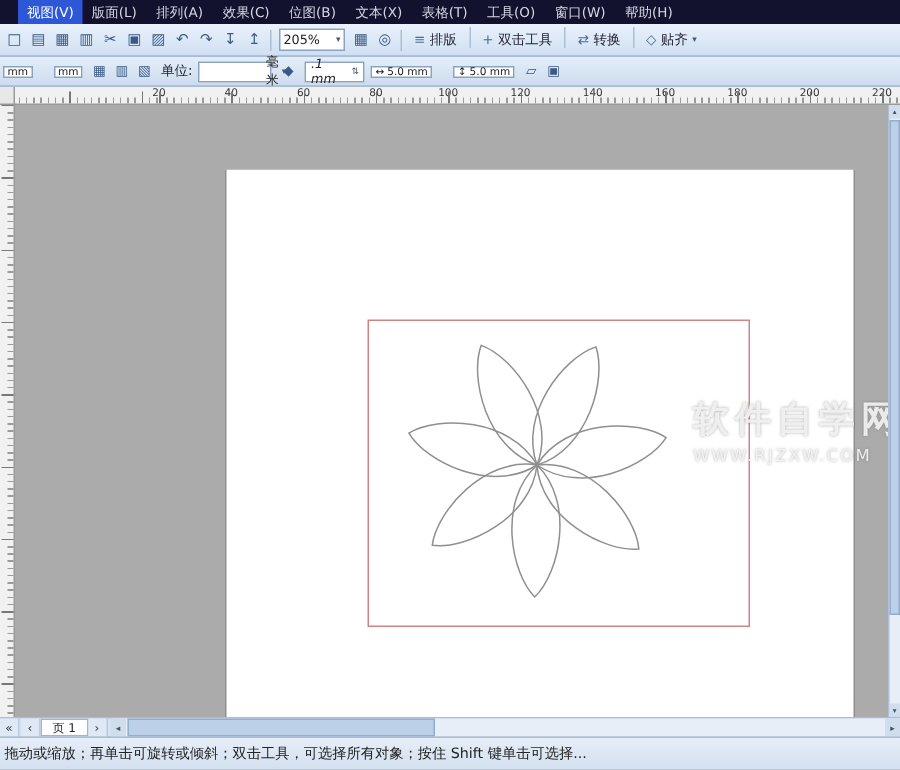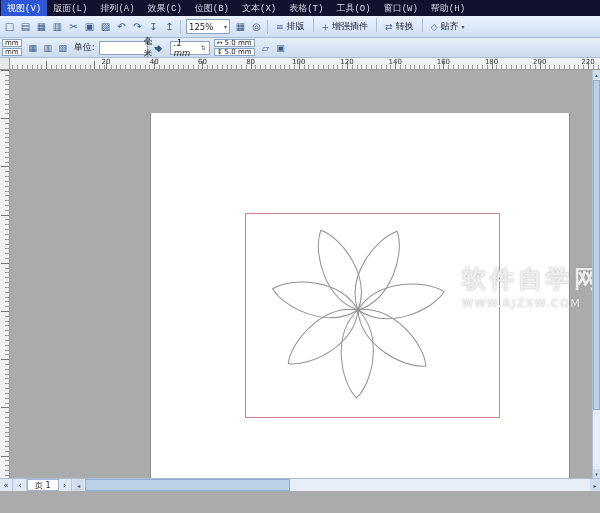--- a/index.html
+++ b/index.html
@@ -2,21 +2,21 @@
 <html><head>
 <meta charset="utf-8">
 <style>
   * { box-sizing: border-box; margin: 0; padding: 0; }
   html,body { width:600px; }
   body { font-family: "DejaVu Sans", sans-serif; }
   #app { position:relative; width:600px; height:513px; background:#ababab; overflow:hidden; font-size:10px; }
 
   
   .menubar { position:absolute; left:0; top:0; right:0; height:16px; background:#12122e;
-             display:flex; align-items:center; padding-left:1px;font-family:Liberation Mono, monospace; }
+             display:flex; align-items:center; padding-left:12px; }
   .menu-item { color:#d6d6e4; font-size:9px; padding:2px 6px; white-space:nowrap; cursor:default; }
   .menu-item.active { background:#2e57d8; color:#fff; }
 
   
   .toolbar1 { position:absolute; top:16px; left:0; right:0; height:22px;
               background:linear-gradient(#eaf2fc,#cfdff2); border-bottom:1px solid #a9bdd6;
               display:flex; align-items:center; padding:0 2px; gap:1px; }
   .iconrow { display:flex; gap:1px; }
   .tbicon { width:15px; height:16px; display:flex; align-items:center; justify-content:center;
             font-size:10px; color:#3a5a86; }
@@ -26,21 +26,21 @@
   .tbtn { display:flex; align-items:center; gap:3px; font-size:9px; color:#223; padding:2px 5px; white-space:nowrap; }
   .tbtn .bicon { font-size:9px; color:#4a6a96; }
   .sep { width:1px; height:14px; background:#aebfd4; margin:0 2px; flex:0 0 1px; }
 
   
   .toolbar2 { position:absolute; top:38px; left:0; right:0; height:20px;
               background:linear-gradient(#e4eefa,#cddced); border-bottom:1px solid #a9bdd6;
               display:flex; align-items:center; gap:4px; padding:0 2px; font-size:9px; color:#223; }
   .minifield { background:#fff; border:1px solid #8aa3c2; height:14px; display:flex; align-items:center;
                gap:2px; padding:0 3px; font-size:8.5px; color:#222; }
-  .stack { display:flex; flex-direction:column; gap:1px; }
+  .stack { display:flex; gap:14px; }
   .stack .minifield { height:8px; font-size:7px; padding:0 2px; }
   .pbicon { width:14px; height:15px; display:flex; align-items:center; justify-content:center;
             font-size:9px; color:#3a5a86; }
 
   
   .corner { position:absolute; top:58px; left:0; width:10px; height:12px; background:#e8e8e8;
             border-right:1px solid #999; border-bottom:1px solid #999; }
   .hruler { position:absolute; top:58px; left:10px; right:0; height:12px; background:#f1f1f1;
             border-bottom:1px solid #999; overflow:hidden; }
   .hruler::before { content:""; position:absolute; left:0; right:0; bottom:0; height:4px;
@@ -125,37 +125,37 @@
         <span class="tbicon">✂</span>
         <span class="tbicon">▣</span>
         <span class="tbicon">▨</span>
         <span class="tbicon">↶</span>
         <span class="tbicon">↷</span>
         <span class="tbicon">↧</span>
         <span class="tbicon">↥</span>
       </div>
     <span class="sep"></span>
     <div class="zoombox">
-      <span>125%</span>
+      <span>205%</span>
       <span class="caret">▾</span>
     </div>
     <div class="iconrow">
         <span class="tbicon">▦</span>
         <span class="tbicon">◎</span>
       </div>
     <span class="sep"></span>
     <div class="iconrow">
         <span class="tbtn">
           <span class="bicon">≡</span>
           <span>排版</span>
         </span>
         <span class="sep"></span>
         <span class="tbtn">
           <span class="bicon">+</span>
-          <span>增强插件</span>
+          <span>双击工具</span>
         </span>
         <span class="sep"></span>
         <span class="tbtn">
           <span class="bicon">⇄</span>
           <span>转换</span>
         </span>
         <span class="sep"></span>
         <span class="tbtn">
           <span class="bicon">◇</span>
           <span>贴齐</span>
@@ -253,14 +253,17 @@
     <div class="iconrow" style="display:flex;">
         <span class="pgicon">›</span>
       </div>
     <div class="hscroll">
       <div class="harrow left">◂</div>
       <div class="hthumb"></div>
       <div class="harrow right">▸</div>
     </div>
   </div>
 
+  <div class="statusbar">
+    <span>拖动或缩放；再单击可旋转或倾斜；双击工具，可选择所有对象；按住 Shift 键单击可选择...</span>
+  </div>
 
 </div>
 
 </body></html>

